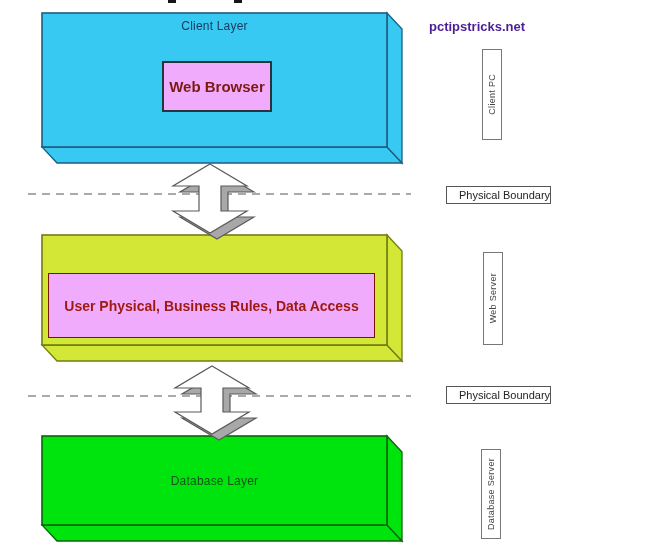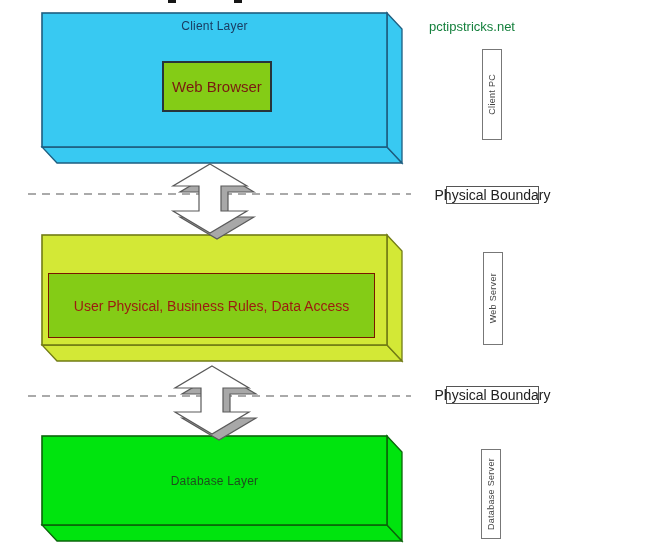--- a/index.html
+++ b/index.html
@@ -15,56 +15,56 @@
     position:absolute;left:42px;width:345px;text-align:center;
     font-size:12px;letter-spacing:0.2px;
   }
   .title-client{top:19px;color:#1a3c62;}
   .title-app{top:241px;color:#26290f;}
   .title-db{top:436px;height:89px;display:flex;align-items:center;justify-content:center;color:#1d4f1d;}
 
   
   .red-box{
     position:absolute;display:flex;align-items:center;justify-content:center;
-    background:#84cc16;text-align:center;
+    background:#f0abfc;text-align:center;font-weight:bold;
   }
   .red-box-client{
     left:162px;top:61px;width:106px;height:47px;
     border:2px solid #27343c;color:#7a1a10;font-size:15px;
   }
   .red-box-app{
     left:48px;top:273px;width:325px;height:63px;
     border:1px solid #7a1500;color:#9c1a10;font-size:14px;
   }
 
   
   .pb-box{
     position:absolute;width:91px;height:16px;background:#fff;border:1px solid #555;
     display:flex;align-items:center;justify-content:center;
-    font-size:14px;color:#222;white-space:nowrap;
+    font-size:11px;color:#222;white-space:nowrap;padding-left:12px;
   }
   .pb-1{left:446px;top:186px;}
   .pb-2{left:446px;top:386px;}
 
   
   .side-tab{
     position:absolute;width:18px;background:#fff;border:1px solid #777;
     display:flex;align-items:center;justify-content:center;
   }
   .tab-client{left:482px;top:49px;height:89px;}
   .tab-web{left:483px;top:252px;height:91px;}
   .tab-db{left:481px;top:449px;height:88px;}
   .vtext{
     writing-mode:vertical-rl;transform:rotate(180deg);
     font-size:9px;color:#444;white-space:nowrap;letter-spacing:0.3px;
   }
 
   
   .watermark{
-    position:absolute;left:429px;top:19px;font-size:13px;font-weight:normal;color:#15803d;
+    position:absolute;left:429px;top:19px;font-size:13px;font-weight:bold;color:#4c1d95;
   }
 
   
   .frag{position:absolute;top:0;height:3px;background:#161616;}
   .frag-left{left:168px;width:8px;}
   .frag-right{left:234px;width:8px;}
 </style>
 </head>
 <body>
 

